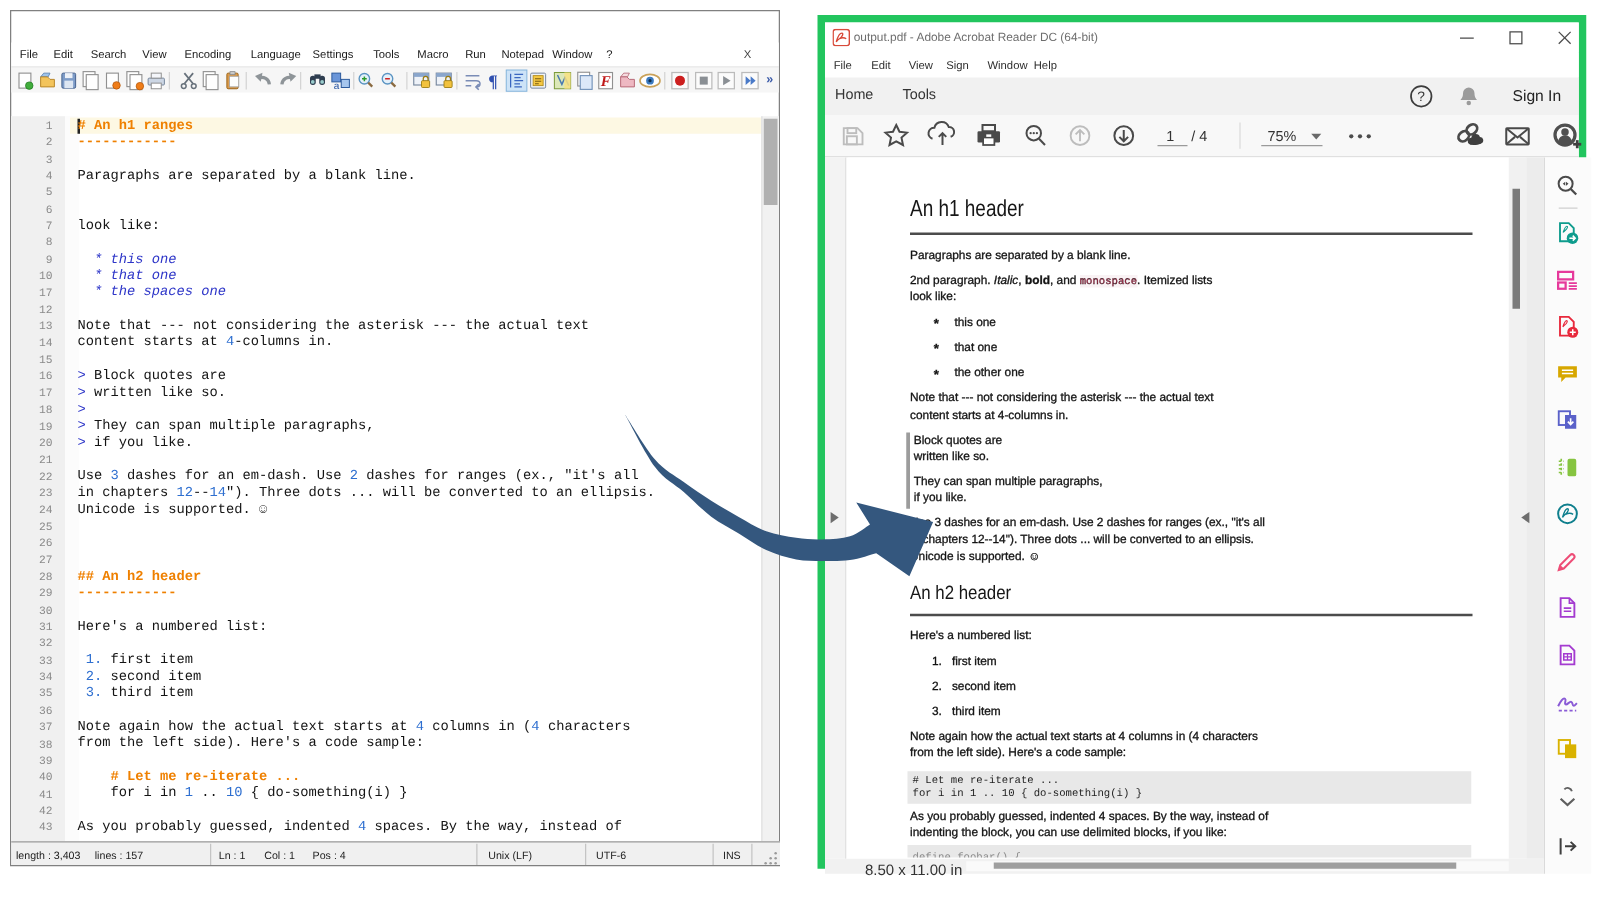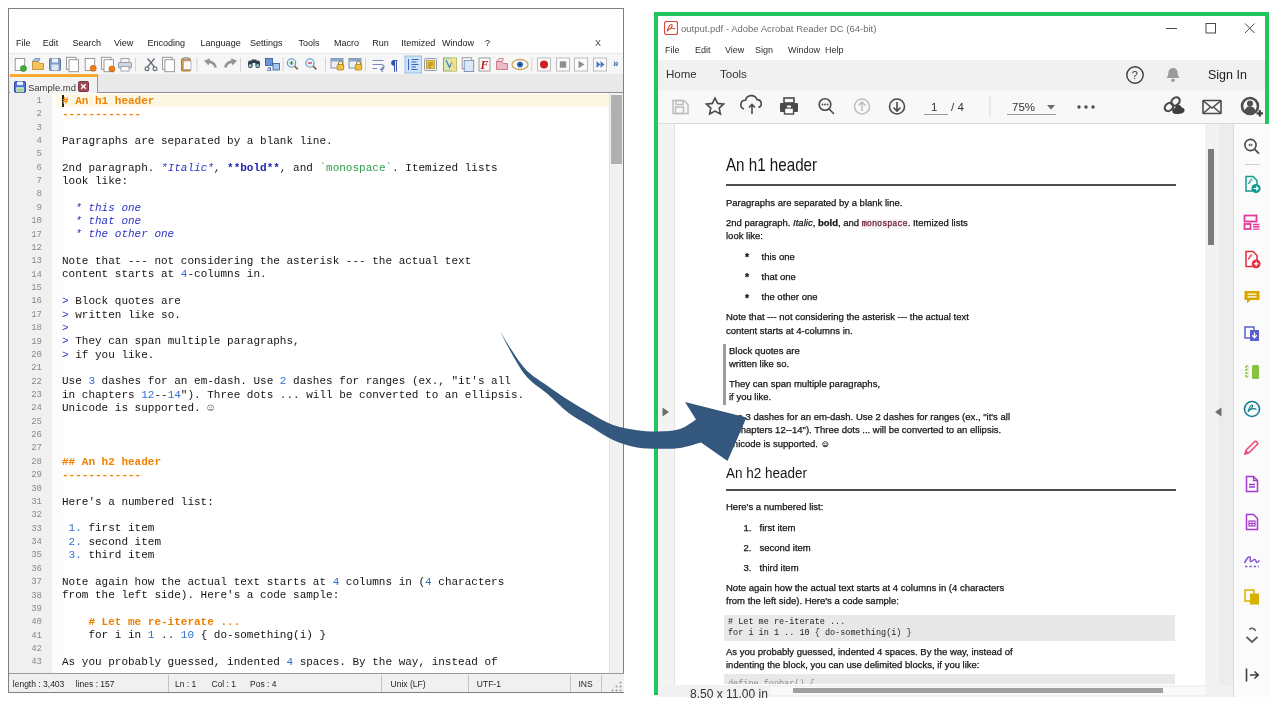--- a/index.html
+++ b/index.html
@@ -26,21 +26,21 @@
 #np .status{left:0;top:664px;width:615px;height:19px;background:#f0f0f0;border-top:1px solid #9a9a9a;font-size:8.5px;color:#1c1c1c}
 #np .status span{position:absolute;top:5px}
 .sdiv{position:absolute;top:1px;width:1px;height:17px;background:#c4c4c4}
 .o{color:#ef8000;font-weight:bold}
 .bi{color:#2d35c8;font-style:italic}
 .bb{color:#1c24b4;font-weight:bold}
 .gg{color:#2f9e4e}
 .nb{color:#2e6fd0}
 .bq{color:#2d35c8}
 
-#ac{left:654px;top:12px;width:615px;height:683px;background:#fff;border:4px solid #22c55e}
+#ac{left:654px;top:12px;width:615px;height:683px;background:#fff;border:6px solid #22c55e}
 #ac .title{left:0;top:0;width:100%;height:24px;background:#fff}
 #ac .title .txt{left:23px;top:7px;font-size:9.5px;color:#6e6e6e}
 #ac .menu{left:0;top:24px;width:100%;height:20px;background:#fff;font-size:9px;color:#2e2e2e}
 #ac .menu span{position:absolute;top:5px}
 #ac .tabrow{left:0;top:44px;width:100%;height:30px;background:#f1f1f1;font-size:12.5px;color:#333}
 #ac .atab{left:130px;top:0;width:145px;height:30px;background:#fff}
 #ac .tools{left:0;top:74px;width:100%;height:34px;background:#f8f8f8;border-bottom:1px solid #d8d8d8}
 #ac .content{left:0;top:108px;width:614px;height:573px;background:#fff}
 #ac .lstrip{left:0;top:0;width:17px;height:561px;background:#f3f3f3;border-right:1px solid #e2e2e2}
 #ac .page{left:18px;top:0;width:529px;height:560px;background:#fff}
@@ -59,21 +59,21 @@
 <span style="left:6.9px">File</span>
 <span style="left:33.8px">Edit</span>
 <span style="left:63.5px">Search</span>
 <span style="left:104.9px">View</span>
 <span style="left:138.5px">Encoding</span>
 <span style="left:191.6px">Language</span>
 <span style="left:241.1px">Settings</span>
 <span style="left:289.5px">Tools</span>
 <span style="left:324.9px">Macro</span>
 <span style="left:363.2px">Run</span>
-<span style="left:392.2px">Itemized</span>
+<span style="left:392.2px">Notepad</span>
 <span style="left:432.9px">Window</span>
 <span style="left:476px">?</span>
 <span style="left:586px;color:#444">X</span>
 </div>
 <div class="abs tools">
 <svg class="abs" style="left:0;top:0" width="615" height="21" viewBox="0 0 615 21">
 <rect x="6.2" y="4.5" width="9.5" height="12" fill="#fefefe" stroke="#909090" stroke-width="0.9"></rect>
         <circle cx="14.4" cy="14.5" r="3" fill="#41ad3c" stroke="#1e7a1e" stroke-width="0.6"></circle>
         <path d="M23.5 7.5 l2.5-3 h5 l-1.5 3 Z" fill="#9ec3ea" stroke="#5a82b4" stroke-width="0.7"></path>
         <path d="M23.5 7.5 h5.5 l2 2 h3.5 v6 h-11 Z" fill="#f3c45c" stroke="#b9872a" stroke-width="0.8"></path>
@@ -154,61 +154,43 @@
         <circle cx="535" cy="10.5" r="4" fill="#cc1f1f"></circle>
         <rect x="547.5" y="4" width="13" height="13" fill="#fbfbfb" stroke="#bbb" stroke-width="1"></rect>
         <rect x="550.8" y="7.3" width="6.4" height="6.4" fill="#8a8f94"></rect>
         <rect x="565.5" y="4" width="13" height="13" fill="#fbfbfb" stroke="#bbb" stroke-width="1"></rect>
         <path d="M569.5 6.8 v7.4 l6 -3.7 Z" fill="#8a8f94"></path>
         <rect x="584.5" y="4" width="13" height="13" fill="#fbfbfb" stroke="#bbb" stroke-width="1"></rect>
         <path d="M587.5 7 v7 l4 -3.5 Z M591.5 7 v7 l4 -3.5 Z" fill="#4a7ac8"></path>
         <text x="604" y="12.5" font-size="10" font-weight="bold" fill="#3a5aa8" font-family="Liberation Sans">»</text>
 </svg>
     </div>
-<div class="abs tabbar">
-      <div class="abs" style="left:0;top:18px;width:615px;height:1px;background:#8e8e8e"></div>
-<div class="abs tab">
-<svg class="abs" style="left:4px;top:3.5px" width="12" height="12" viewBox="0 0 12 12">
-          <rect x="0.5" y="0.5" width="11" height="11" rx="1.5" fill="#4a78d8" stroke="#26479c"></rect>
-          <rect x="3" y="0.5" width="6" height="3.6" fill="#e8f0fc"></rect>
-          <rect x="2.3" y="6.3" width="7.4" height="5" fill="#e8f4e0"></rect>
-          <rect x="3.2" y="7.6" width="5.6" height="1.1" fill="#7ec05a"></rect>
-          <rect x="3.2" y="9.4" width="5.6" height="1.1" fill="#7ec05a"></rect>
-        </svg>
-<span class="abs txt">Sample.md</span>
-<svg class="abs" style="left:68px;top:4px" width="11" height="11" viewBox="0 0 11 11">
-          <rect x="0.5" y="0.5" width="10" height="10" rx="1.2" fill="#a04a58" stroke="#7c3640"></rect>
-          <path d="M3.2 3.2 L7.8 7.8 M7.8 3.2 L3.2 7.8" stroke="#fff" stroke-width="1.4"></path>
-        </svg>
-</div>
-    </div>
 <div class="abs edit">
 <div class="abs lnmargin"></div>
       <div class="abs foldm"></div>
 <div class="abs hl" style="top:1.4px"></div>
 <div class="abs" style="left:53px;top:1.6px;width:1.5px;height:12.5px;background:#222"></div>
 <div class="ln" style="top:2.8px">1</div>
-<div class="cl" style="top:1.6px"><span class="o"># An h1 header</span></div>
+<div class="cl" style="top:1.6px"><span class="o"># An h1 ranges</span></div>
 <div class="ln" style="top:16.2px">2</div>
 <div class="cl" style="top:15.0px"><span class="o">------------</span></div>
 <div class="ln" style="top:29.5px">3</div>
 <div class="ln" style="top:42.9px">4</div>
 <div class="cl" style="top:41.7px">Paragraphs are separated by a blank line.</div>
 <div class="ln" style="top:56.3px">5</div>
 <div class="ln" style="top:69.7px">6</div>
-<div class="cl" style="top:68.5px">2nd paragraph. <span class="bi">*Italic*</span>, <span class="bb">**bold**</span>, and <span class="gg">`monospace`</span>. Itemized lists</div>
 <div class="ln" style="top:83.0px">7</div>
 <div class="cl" style="top:81.8px">look like:</div>
 <div class="ln" style="top:96.4px">8</div>
 <div class="ln" style="top:109.8px">9</div>
 <div class="cl" style="top:108.6px">  <span class="bi">* this one</span></div>
 <div class="ln" style="top:123.1px">10</div>
 <div class="cl" style="top:121.9px">  <span class="bi">* that one</span></div>
 <div class="ln" style="top:136.5px">17</div>
-<div class="cl" style="top:135.3px">  <span class="bi">* the other one</span></div>
+<div class="cl" style="top:135.3px">  <span class="bi">* the spaces one</span></div>
 <div class="ln" style="top:149.9px">12</div>
 <div class="ln" style="top:163.2px">13</div>
 <div class="cl" style="top:162.0px">Note that --- not considering the asterisk --- the actual text</div>
 <div class="ln" style="top:176.6px">14</div>
 <div class="cl" style="top:175.4px">content starts at <span class="nb">4</span>-columns in.</div>
 <div class="ln" style="top:190.0px">15</div>
 <div class="ln" style="top:203.3px">16</div>
 <div class="cl" style="top:202.2px"><span class="bq">&gt;</span> Block quotes are</div>
 <div class="ln" style="top:216.7px">17</div>
 <div class="cl" style="top:215.5px"><span class="bq">&gt;</span> written like so.</div>
@@ -259,21 +241,21 @@
         <div class="abs thumb"></div>
       </div>
 </div>
 <div class="abs status">
 <span style="left:3.8px">length : 3,403</span>
 <span style="left:66.8px">lines : 157</span>
 <span style="left:166px">Ln : 1</span>
 <span style="left:202.4px">Col : 1</span>
 <span style="left:241.1px">Pos : 4</span>
 <span style="left:381.6px">Unix (LF)</span>
-<span style="left:467.8px">UTF-1</span>
+<span style="left:467.8px">UTF-6</span>
 <span style="left:569.4px">INS</span>
 <div class="sdiv" style="left:158.8px"></div>
 <div class="sdiv" style="left:371.9px"></div>
 <div class="sdiv" style="left:459px"></div>
 <div class="sdiv" style="left:560.7px"></div>
 <div class="sdiv" style="left:592.2px"></div>
 <svg class="abs" style="left:602px;top:6px" width="12" height="12" viewBox="0 0 12 12">
         <g fill="#9a9a9a">
           <circle cx="9.5" cy="2.5" r="1"></circle>
           <circle cx="9.5" cy="6.5" r="1"></circle>

